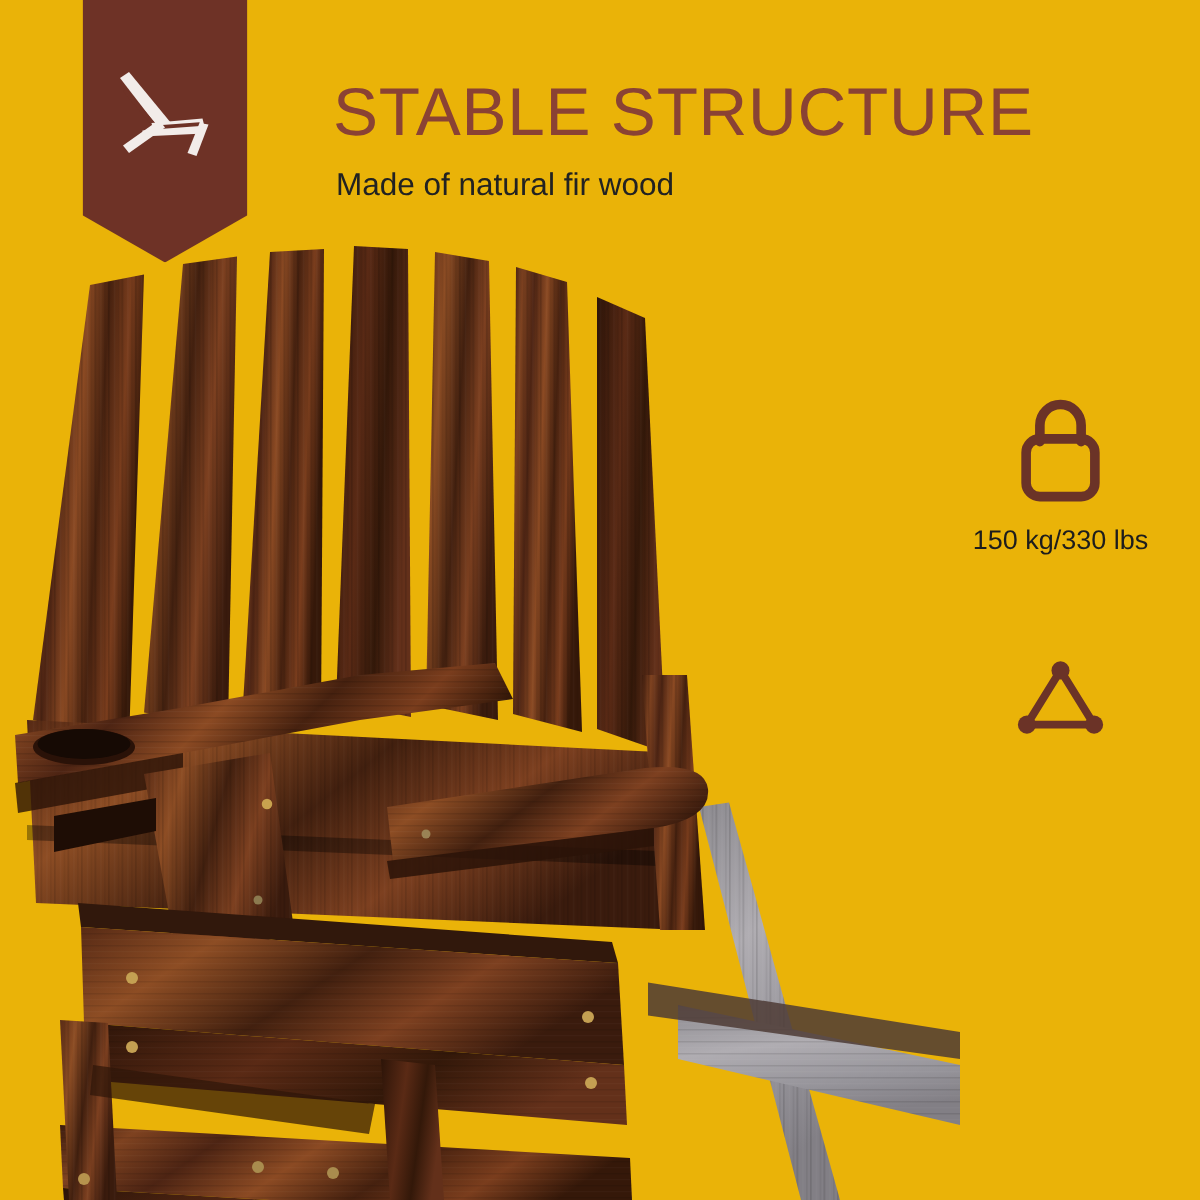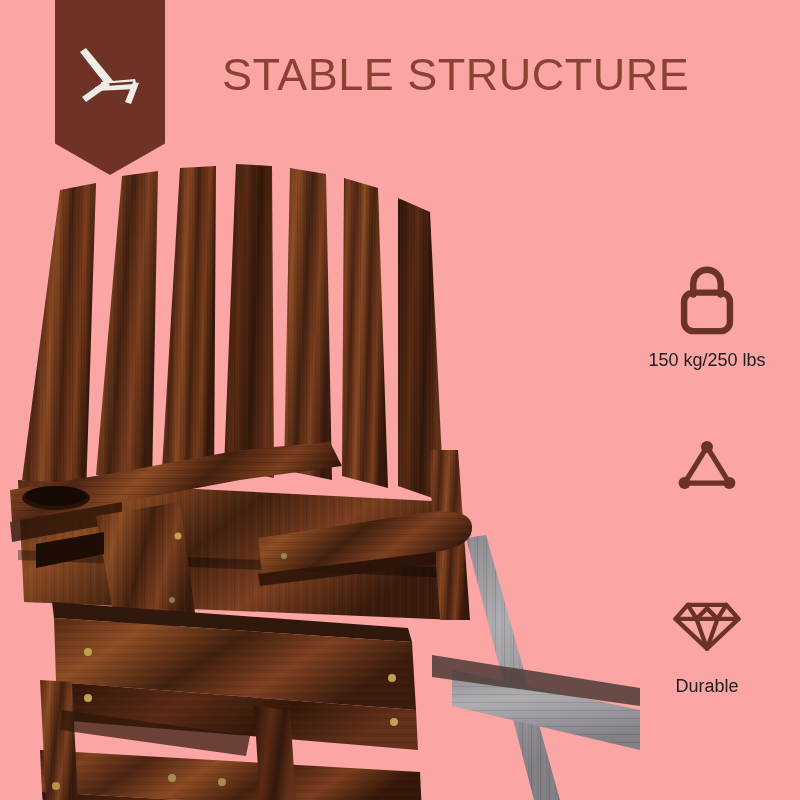--- a/index.html
+++ b/index.html
@@ -2,21 +2,21 @@
 <html><head>
 <meta charset="utf-8">
 <style>
   * { box-sizing: border-box; margin: 0; padding: 0; }
   html, body {
     width: 800px; height: 800px;
     background: #ffffff;
     font-family: "Liberation Sans", sans-serif;
     overflow: hidden;
   }
-  #page { position: relative; width: 800px; height: 800px; background: #fca5a5; }
+  #page { position: relative; width: 800px; height: 800px; background: #eab308; }
 
   
   #banner {
     position: absolute; left: 55px; top: 0;
     width: 110px; height: 175px;
     background: #6e3226;
     clip-path: polygon(0 0, 100% 0, 100% 82%, 50% 100%, 0 82%);
   }
   #banner-icon { position: absolute; left: 18px; top: 42px; width: 74px; height: 68px; }
 
@@ -201,50 +201,37 @@
         <path d="M9,55 L33,38 L37,43 L13,60 Z"></path>
 
         <path d="M60,40 L66,41 L58,62 L52,60 Z"></path>
 
         <path d="M22,45 L63,43 L63,47 L22,49 Z"></path>
       </g>
     </svg>
   </div>
 
   <div id="title">STABLE STRUCTURE</div>
+  <div id="subtitle">Made of natural fir wood</div>
 
   <div class="feature" id="feature-0">
     <div class="ficon">
       <svg viewBox="0 0 72 78" width="66" height="72">
         <path d="M21,34 L21,22 a15,15 0 0 1 30,0 L51,34" fill="none" stroke="#6b3327" stroke-width="7" stroke-linecap="round"></path>
         <rect x="11" y="32" width="50" height="42" rx="10" ry="10" fill="none" stroke="#6b3327" stroke-width="7"></rect>
       </svg>
     </div>
-    <div class="flabel">150 kg/250 lbs</div>
+    <div class="flabel">150 kg/330 lbs</div>
   </div>
 
   <div class="feature" id="feature-1">
     <div class="ficon">
       <svg viewBox="0 0 72 62" width="62" height="54">
         <path d="M36,10 L62,52 L10,52 Z" fill="none" stroke="#6b3327" stroke-width="6" stroke-linejoin="round"></path>
         <circle cx="36" cy="10" r="7" fill="#6b3327"></circle>
         <circle cx="10" cy="52" r="7" fill="#6b3327"></circle>
         <circle cx="62" cy="52" r="7" fill="#6b3327"></circle>
       </svg>
     </div>
   </div>
 
-  <div class="feature" id="feature-2">
-    <div class="ficon">
-      <svg viewBox="0 0 80 66" width="70" height="58">
-        <g fill="none" stroke="#6b3327" stroke-width="5" stroke-linejoin="round" stroke-linecap="round">
-          <path d="M18,10 L62,10 L76,26 L40,60 L4,26 Z"></path>
-          <path d="M4,26 L76,26"></path>
-          <path d="M18,10 L28,26 L40,60"></path>
-          <path d="M62,10 L52,26 L40,60"></path>
-          <path d="M28,26 L40,14 L52,26"></path>
-        </g>
-      </svg>
-    </div>
-    <div class="flabel">Durable</div>
-  </div>
 
 </div>
 
 </body></html>

